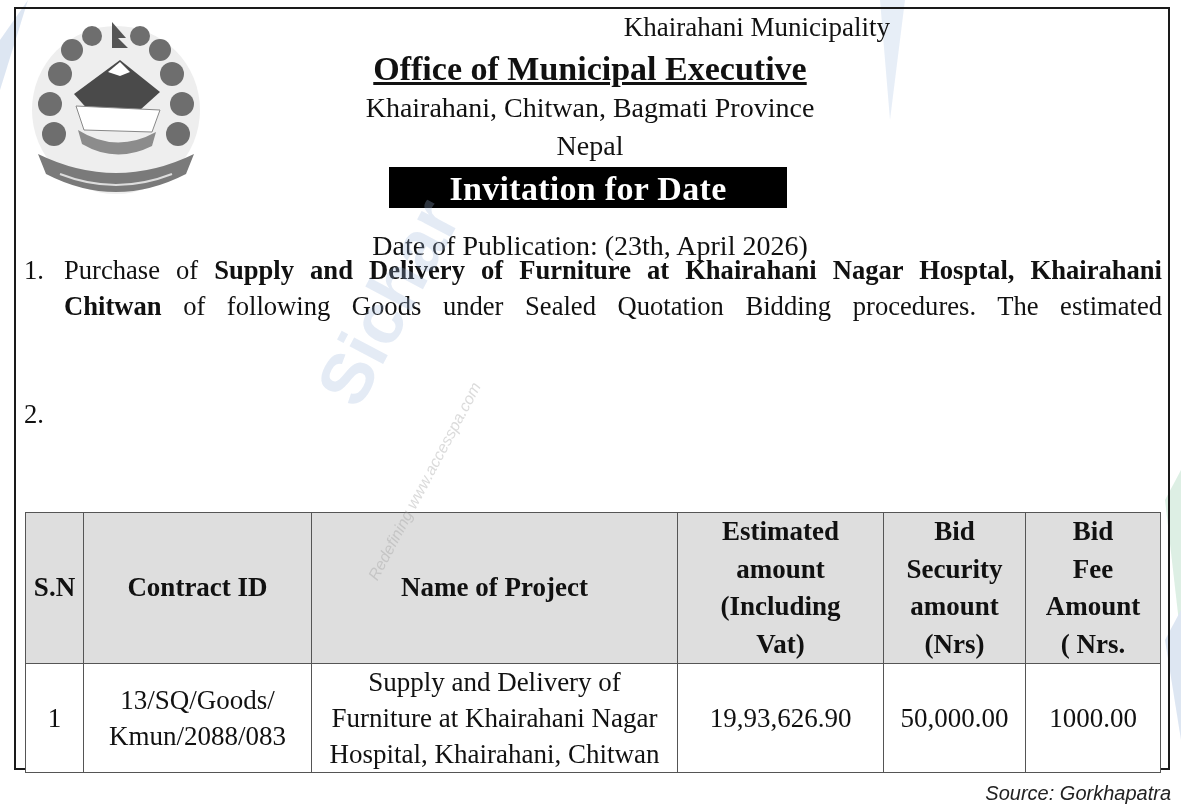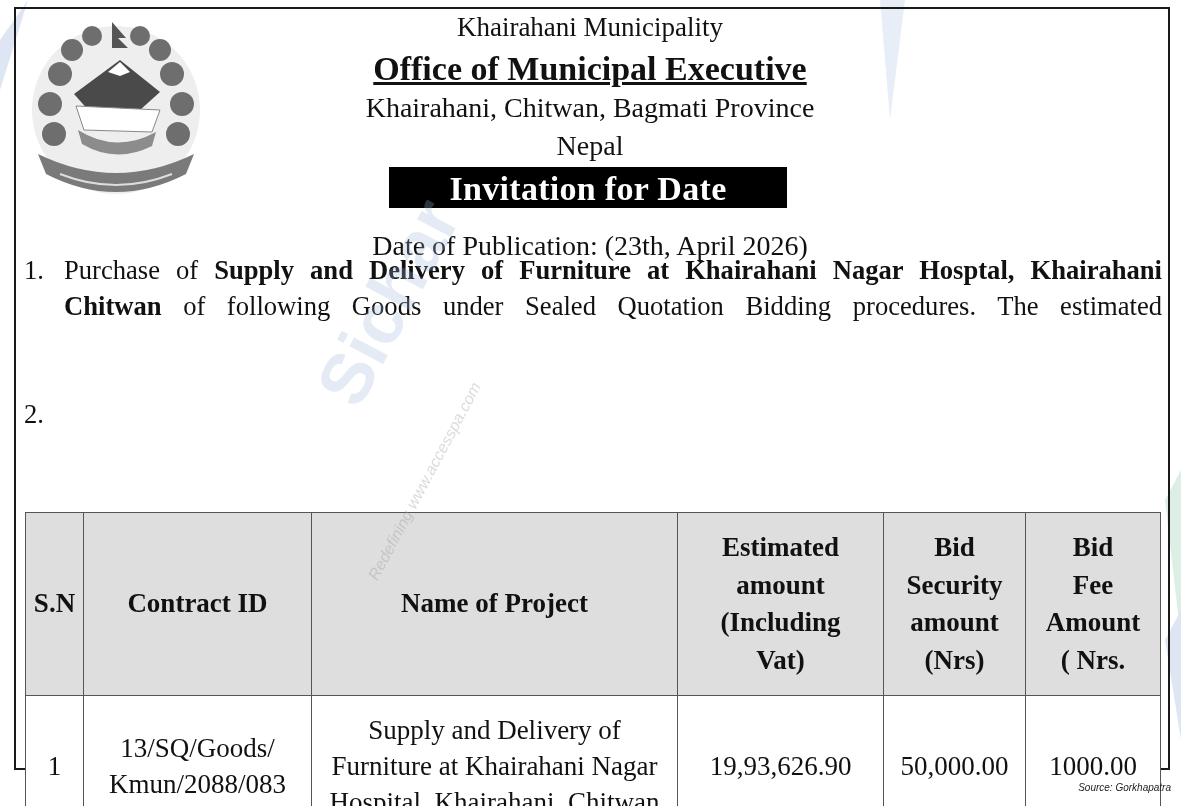--- a/index.html
+++ b/index.html
@@ -6,46 +6,46 @@
   body {
     width:1181px; height:806px; background:#ffffff; position:relative; overflow:hidden;
     font-family:"Liberation Serif","DejaVu Serif",serif; color:#111;
   }
   .frame {
     position:absolute; left:14px; top:7px; width:1156px; height:763px;
     border:2px solid #1a1a1a; box-sizing:border-box;
   }
   .emblem { position:absolute; left:20px; top:14px; width:192px; height:188px; }
   .hdr { position:absolute; left:290px; width:600px; text-align:center; white-space:nowrap; }
-  .h1 { top:12px; font-size:27px; }
+  .h1 { top:12px; font-size:27px;text-align:right; }
   .h2 { top:50px; font-size:34px; font-weight:bold;text-decoration:underline; }
   .h3 { top:92px; font-size:28px; }
   .h4 { top:130px; font-size:28px; }
   .banner {
     position:absolute; left:389px; top:167px; width:398px; height:41px; background:#000;
     color:#fff; font-weight:bold; font-size:34px; text-align:center; line-height:44px; letter-spacing:0.3px;
   }
   .date { position:absolute; left:290px; width:600px; top:230px; text-align:center; font-size:28px; white-space:nowrap; }
   .para { position:absolute; left:24px; width:1138px; font-size:26.6px; line-height:36px; }
   .para .num { position:absolute; left:0; top:0; width:40px; }
   .para .body { margin-left:40px; text-align:justify; text-align-last:justify; }
   .para .body .line { display:block; text-align:justify; text-align-last:justify; white-space:nowrap; }
   .p1 { top:252px; }
   .p2 { top:396px; }
   .cond { letter-spacing:-0.9px; word-spacing:-1px; }
   b { font-weight:bold; }
   table.bids {
     position:absolute; left:25px; top:512px; width:1135px; border-collapse:collapse; table-layout:fixed;
   }
   table.bids th, table.bids td {
-    border:1.5px solid #555; text-align:center; vertical-align:middle; padding:16px 2px;
+    border:1.5px solid #555; text-align:center; vertical-align:middle; padding:0 2px;
   }
   table.bids th { background:#dedede; font-weight:bold; font-size:27px; line-height:37.5px; height:144px; }
   table.bids td { font-size:27px; line-height:36px; height:107px; background:#fff; }
-  .source { position:absolute; right:10px; top:782px; font-family:"Liberation Sans","DejaVu Sans",sans-serif; font-style:italic; font-size:10px; color:#222; }
+  .source { position:absolute; right:10px; top:782px; font-family:"Liberation Sans","DejaVu Sans",sans-serif; font-style:italic; font-size:20px; color:#222; }
   .wm { position:absolute; pointer-events:none; }
 </style>
 </head>
 <body>
 
 <svg class="wm" width="1181" height="806" style="left:0;top:0;opacity:0.35">
   <polygon points="28,0 0,90 0,40" fill="#9fb8dc"></polygon>
   <polygon points="880,0 905,0 890,120" fill="#bcd0ea"></polygon>
   <polygon points="1165,500 1181,470 1181,640" fill="#9fd3b4"></polygon>
   <polygon points="1165,640 1181,610 1181,740" fill="#9fb8dc"></polygon>

